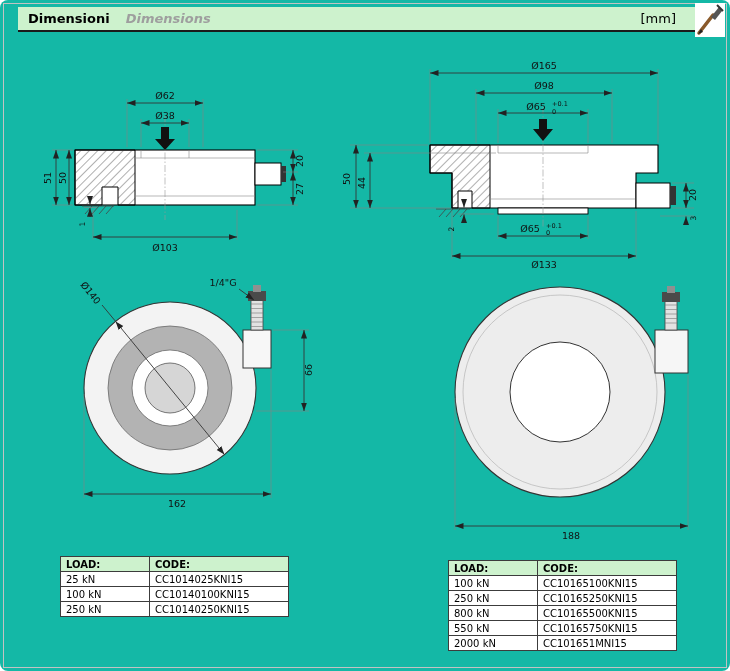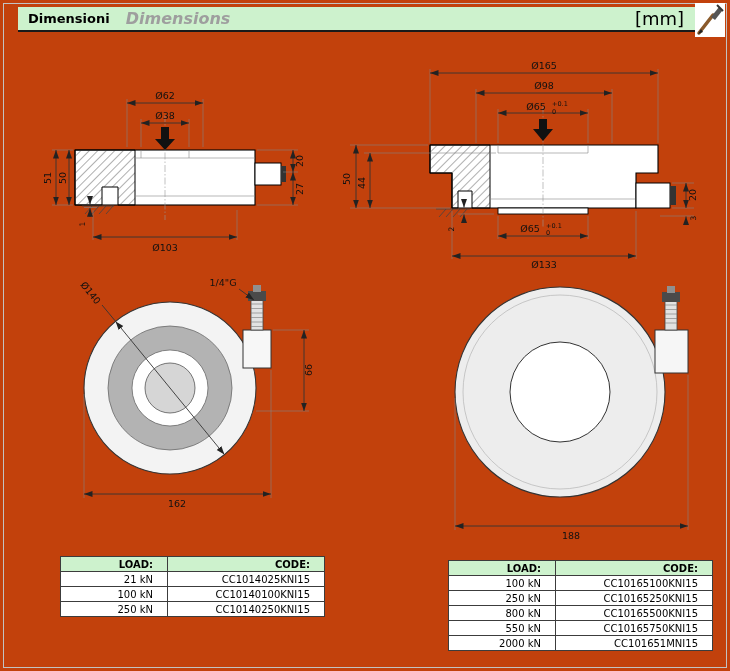--- a/index.html
+++ b/index.html
@@ -1,33 +1,33 @@
 <!DOCTYPE html>
 <html><head>
 <meta charset="utf-8">
 <style>
   html,body{margin:0;padding:0;}
   body{width:730px;height:671px;background:#ffffff;font-family:"DejaVu Sans",sans-serif;}
-  .page{position:relative;width:730px;height:671px;background:#c2410c;overflow:hidden;}
+  .page{position:relative;width:730px;height:671px;background:#14b8a6;overflow:hidden;border-radius:8px;}
   .frame{position:absolute;left:3px;top:3px;width:722px;height:663px;border:1px solid #c2c2c2;pointer-events:none;}
   .header-bar{position:absolute;left:18px;top:7px;width:694px;height:23px;background:#cdf2cd;border-bottom:2px solid #1a1a1a;display:flex;align-items:center;}
   .title-it{font-size:13px;font-weight:bold;color:#000;margin-left:10px;}
-  .title-en{font-size:16px;font-weight:bold;font-style:italic;color:#9e9e9e;margin-left:16px;}
-  .unit{margin-left:auto;margin-right:28px;font-size:18px;color:#000;}
+  .title-en{font-size:13px;font-weight:bold;font-style:italic;color:#9e9e9e;margin-left:16px;}
+  .unit{margin-left:auto;margin-right:36px;font-size:13px;color:#000;}
   .icon-box{position:absolute;right:5px;top:3px;width:30px;height:34px;background:#fff;}
   svg.drawing{position:absolute;overflow:visible;}
   .ext{stroke:#858585;stroke-width:0.6;}
   .dl{stroke:#333;stroke-width:0.9;fill:none;}
   .cl{stroke:#999;stroke-width:0.6;stroke-dasharray:7 2 1.5 2;}
   .thin{stroke:#888;stroke-width:0.6;}
   text.dim{font-family:"DejaVu Sans",sans-serif;font-size:9.5px;fill:#111;}
   text.dim-s{font-size:7.5px;}
   text.dim-t{font-size:6.5px;}
   .dtable{position:absolute;border-collapse:collapse;font-size:10px;color:#000;background:#fff;}
-  .dtable th,.dtable td{border:1px solid #3c3c3c;text-align:right;padding:0 14px;height:14px;}
+  .dtable th,.dtable td{border:1px solid #3c3c3c;text-align:left;padding:0 5px;height:14px;}
   .dtable th{background:#cdf2cd;font-weight:bold;}
   .c-load{width:78px;}
   .c-code{width:128px;}
 </style>
 </head>
 <body>
 
 <div class="page">
   <div class="frame"></div>
 
@@ -289,21 +289,21 @@
     <text class="dim" x="151" y="271" text-anchor="middle">188</text>
   </svg>
 
   <table class="dtable" style="left:60px;top:556px">
     <tbody>
         <tr>
       <th class="c-load">LOAD:</th>
       <th class="c-code">CODE:</th>
     </tr>
     <tr>
-      <td>21 kN</td>
+      <td>25 kN</td>
       <td>CC1014025KNI15</td>
     </tr>
     <tr>
       <td>100 kN</td>
       <td>CC10140100KNI15</td>
     </tr>
     <tr>
       <td>250 kN</td>
       <td>CC10140250KNI15</td>
     </tr>

